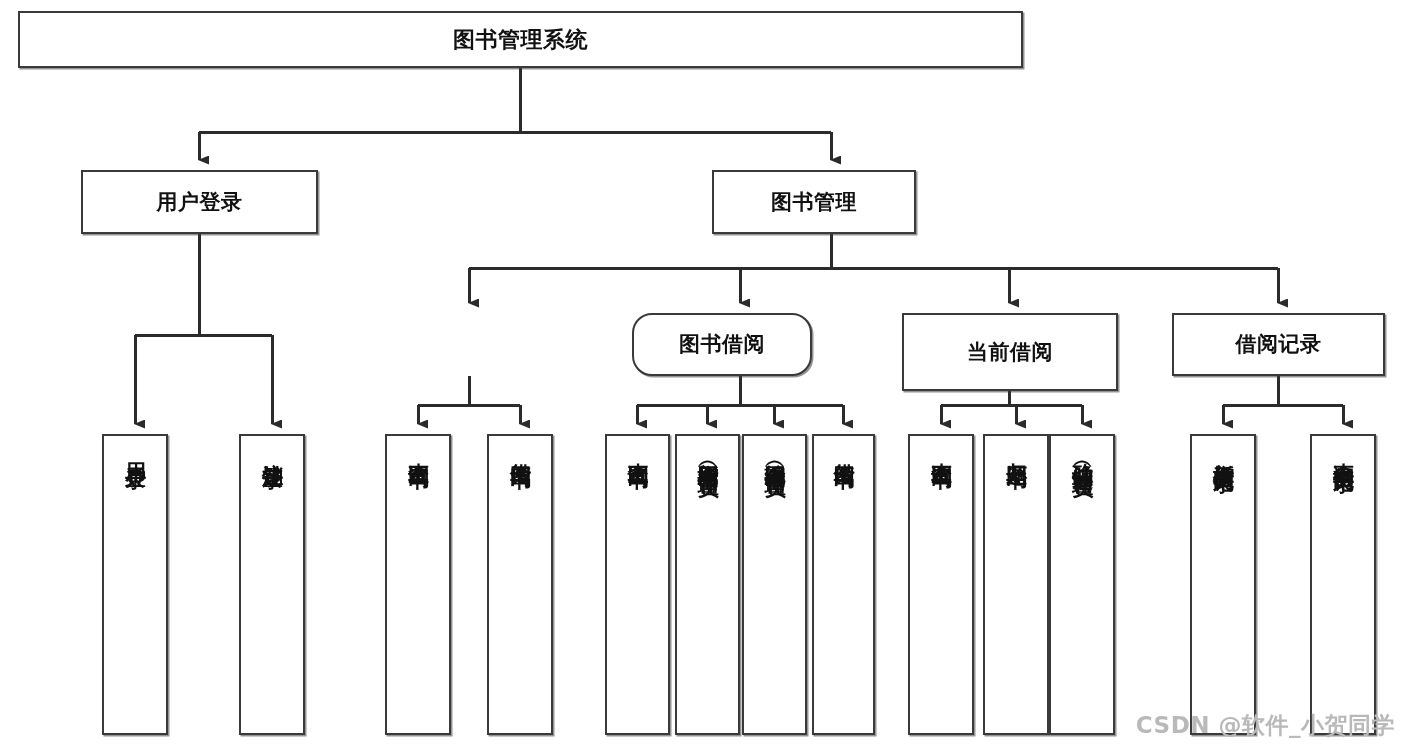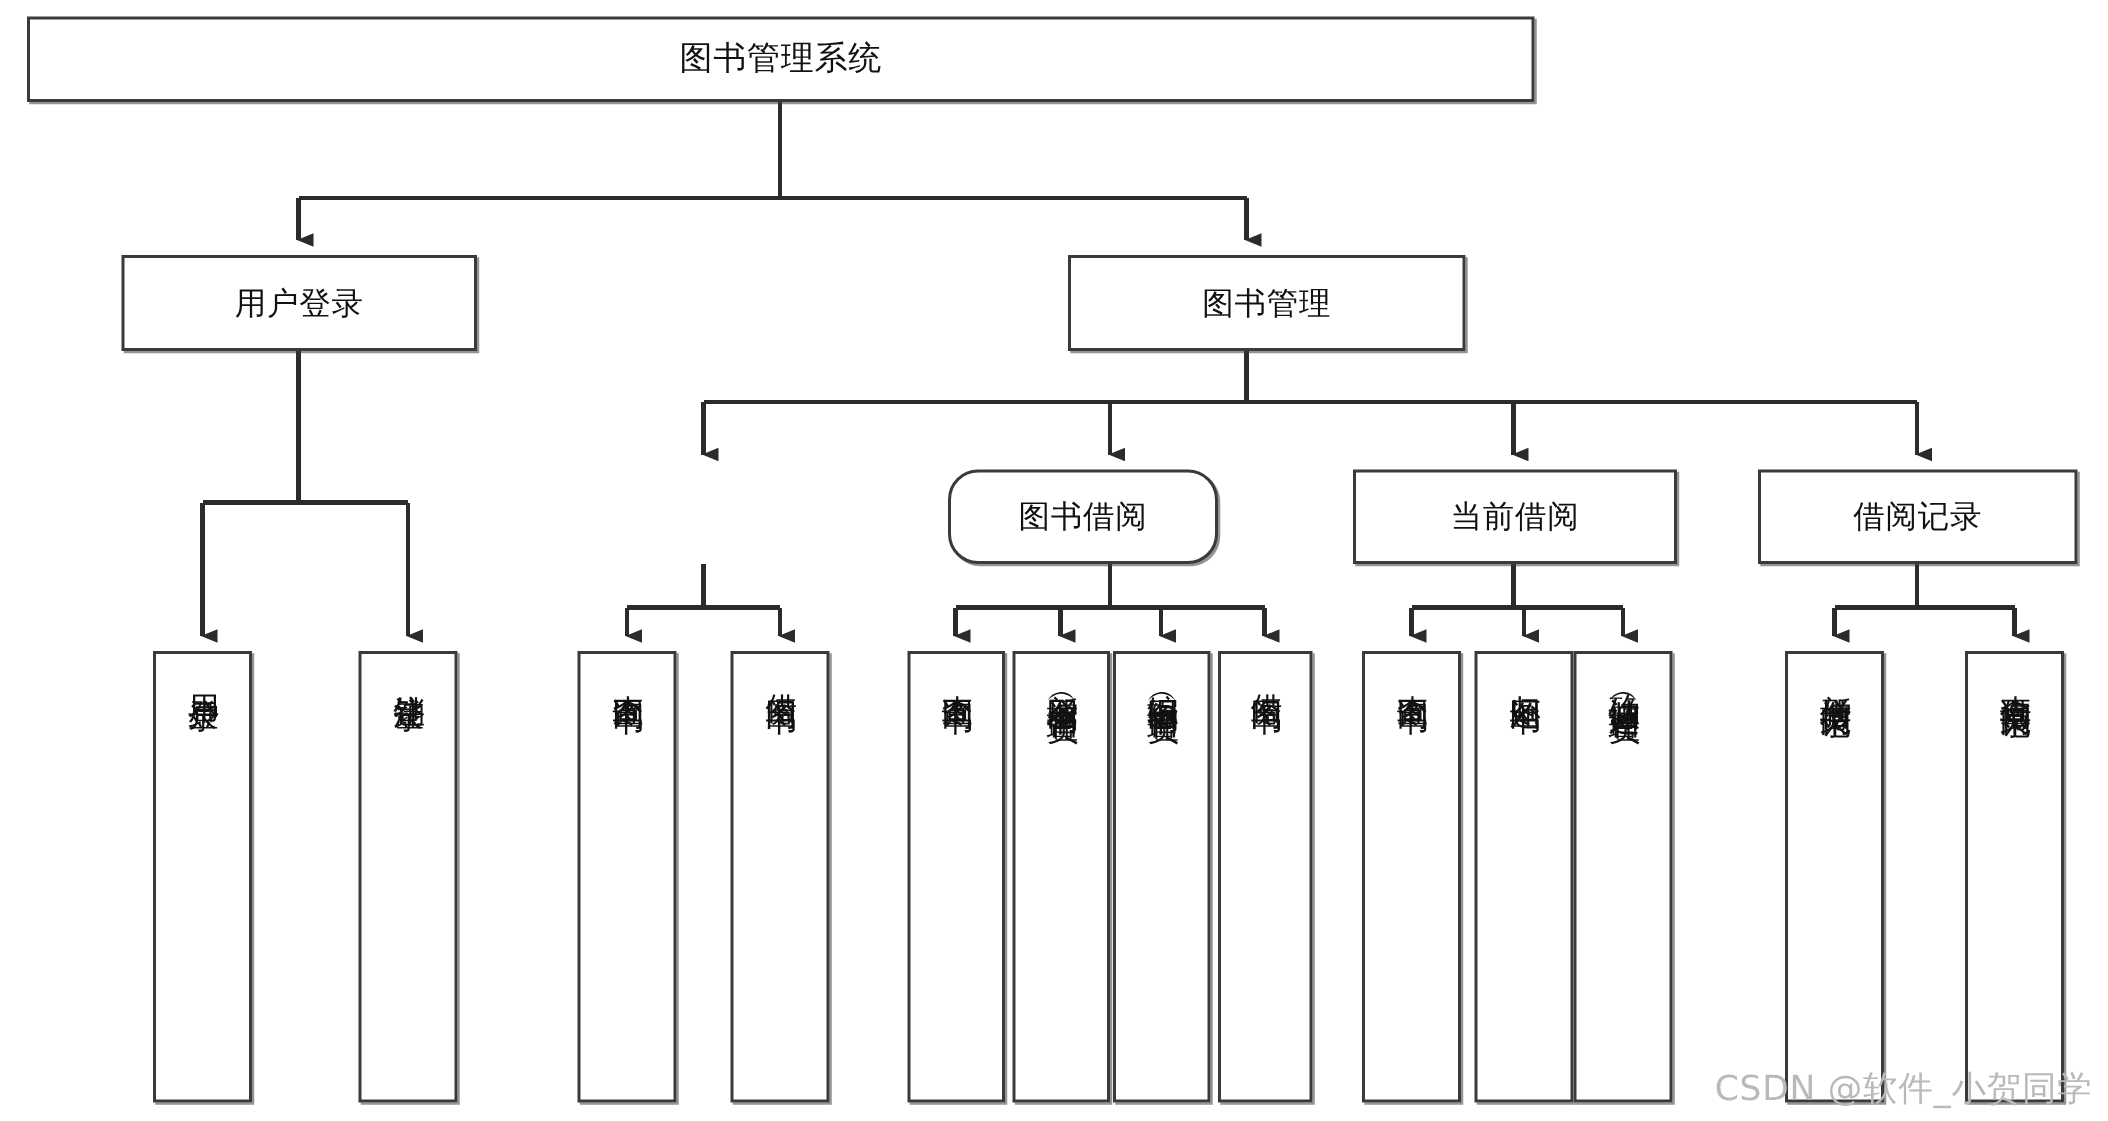--- a/index.html
+++ b/index.html
@@ -9,20 +9,21 @@
   }
   body {
     font-family: "DejaVu Sans", "Liberation Sans", sans-serif;
   }
   #diagram-root {
     position: relative;
     width: 1405px;
     height: 747px;
     background: #ffffff;
     overflow: hidden;
+    font-weight: bold;
   }
   #diagram-svg {
     position: absolute;
     left: 0;
     top: 0;
     width: 1405px;
     height: 747px;
   }
   .node-box {
     position: absolute;
@@ -124,28 +125,28 @@
     </g>
   </svg>
 
   <div class="node-box node-root" style="left:18px; top:11px; width:1005px; height:57px;">
     <span class="node-label">图书管理系统</span>
   </div>
 
   <div class="node-box" style="left:81px; top:170px; width:237px; height:64px;">
     <span class="node-label">用户登录</span>
   </div>
-  <div class="node-box" style="left:712px; top:170px; width:265px; height:64px;align-items:center;">
+  <div class="node-box" style="left:712px; top:170px; width:204px; height:64px;align-items:center;">
     <span class="node-label">图书管理</span>
   </div>
 
   <div class="node-box" style="left:632px; top:313px; width:180px; height:63px;border-radius:20px;">
     <span class="node-label">图书借阅</span>
   </div>
-  <div class="node-box" style="left:902px; top:313px; width:216px; height:63px;">
+  <div class="node-box" style="left:902px; top:313px; width:216px; height:78px;">
     <span class="node-label">当前借阅</span>
   </div>
   <div class="node-box" style="left:1172px; top:313px; width:213px; height:63px;">
     <span class="node-label">借阅记录</span>
   </div>
 
   <div class="node-box node-leaf" style="left:102px; top:434px; width:66px; height:301px;">
     <span class="node-label">用户登录</span>
   </div>
   <div class="node-box node-leaf" style="left:239px; top:434px; width:66px; height:301px;">

